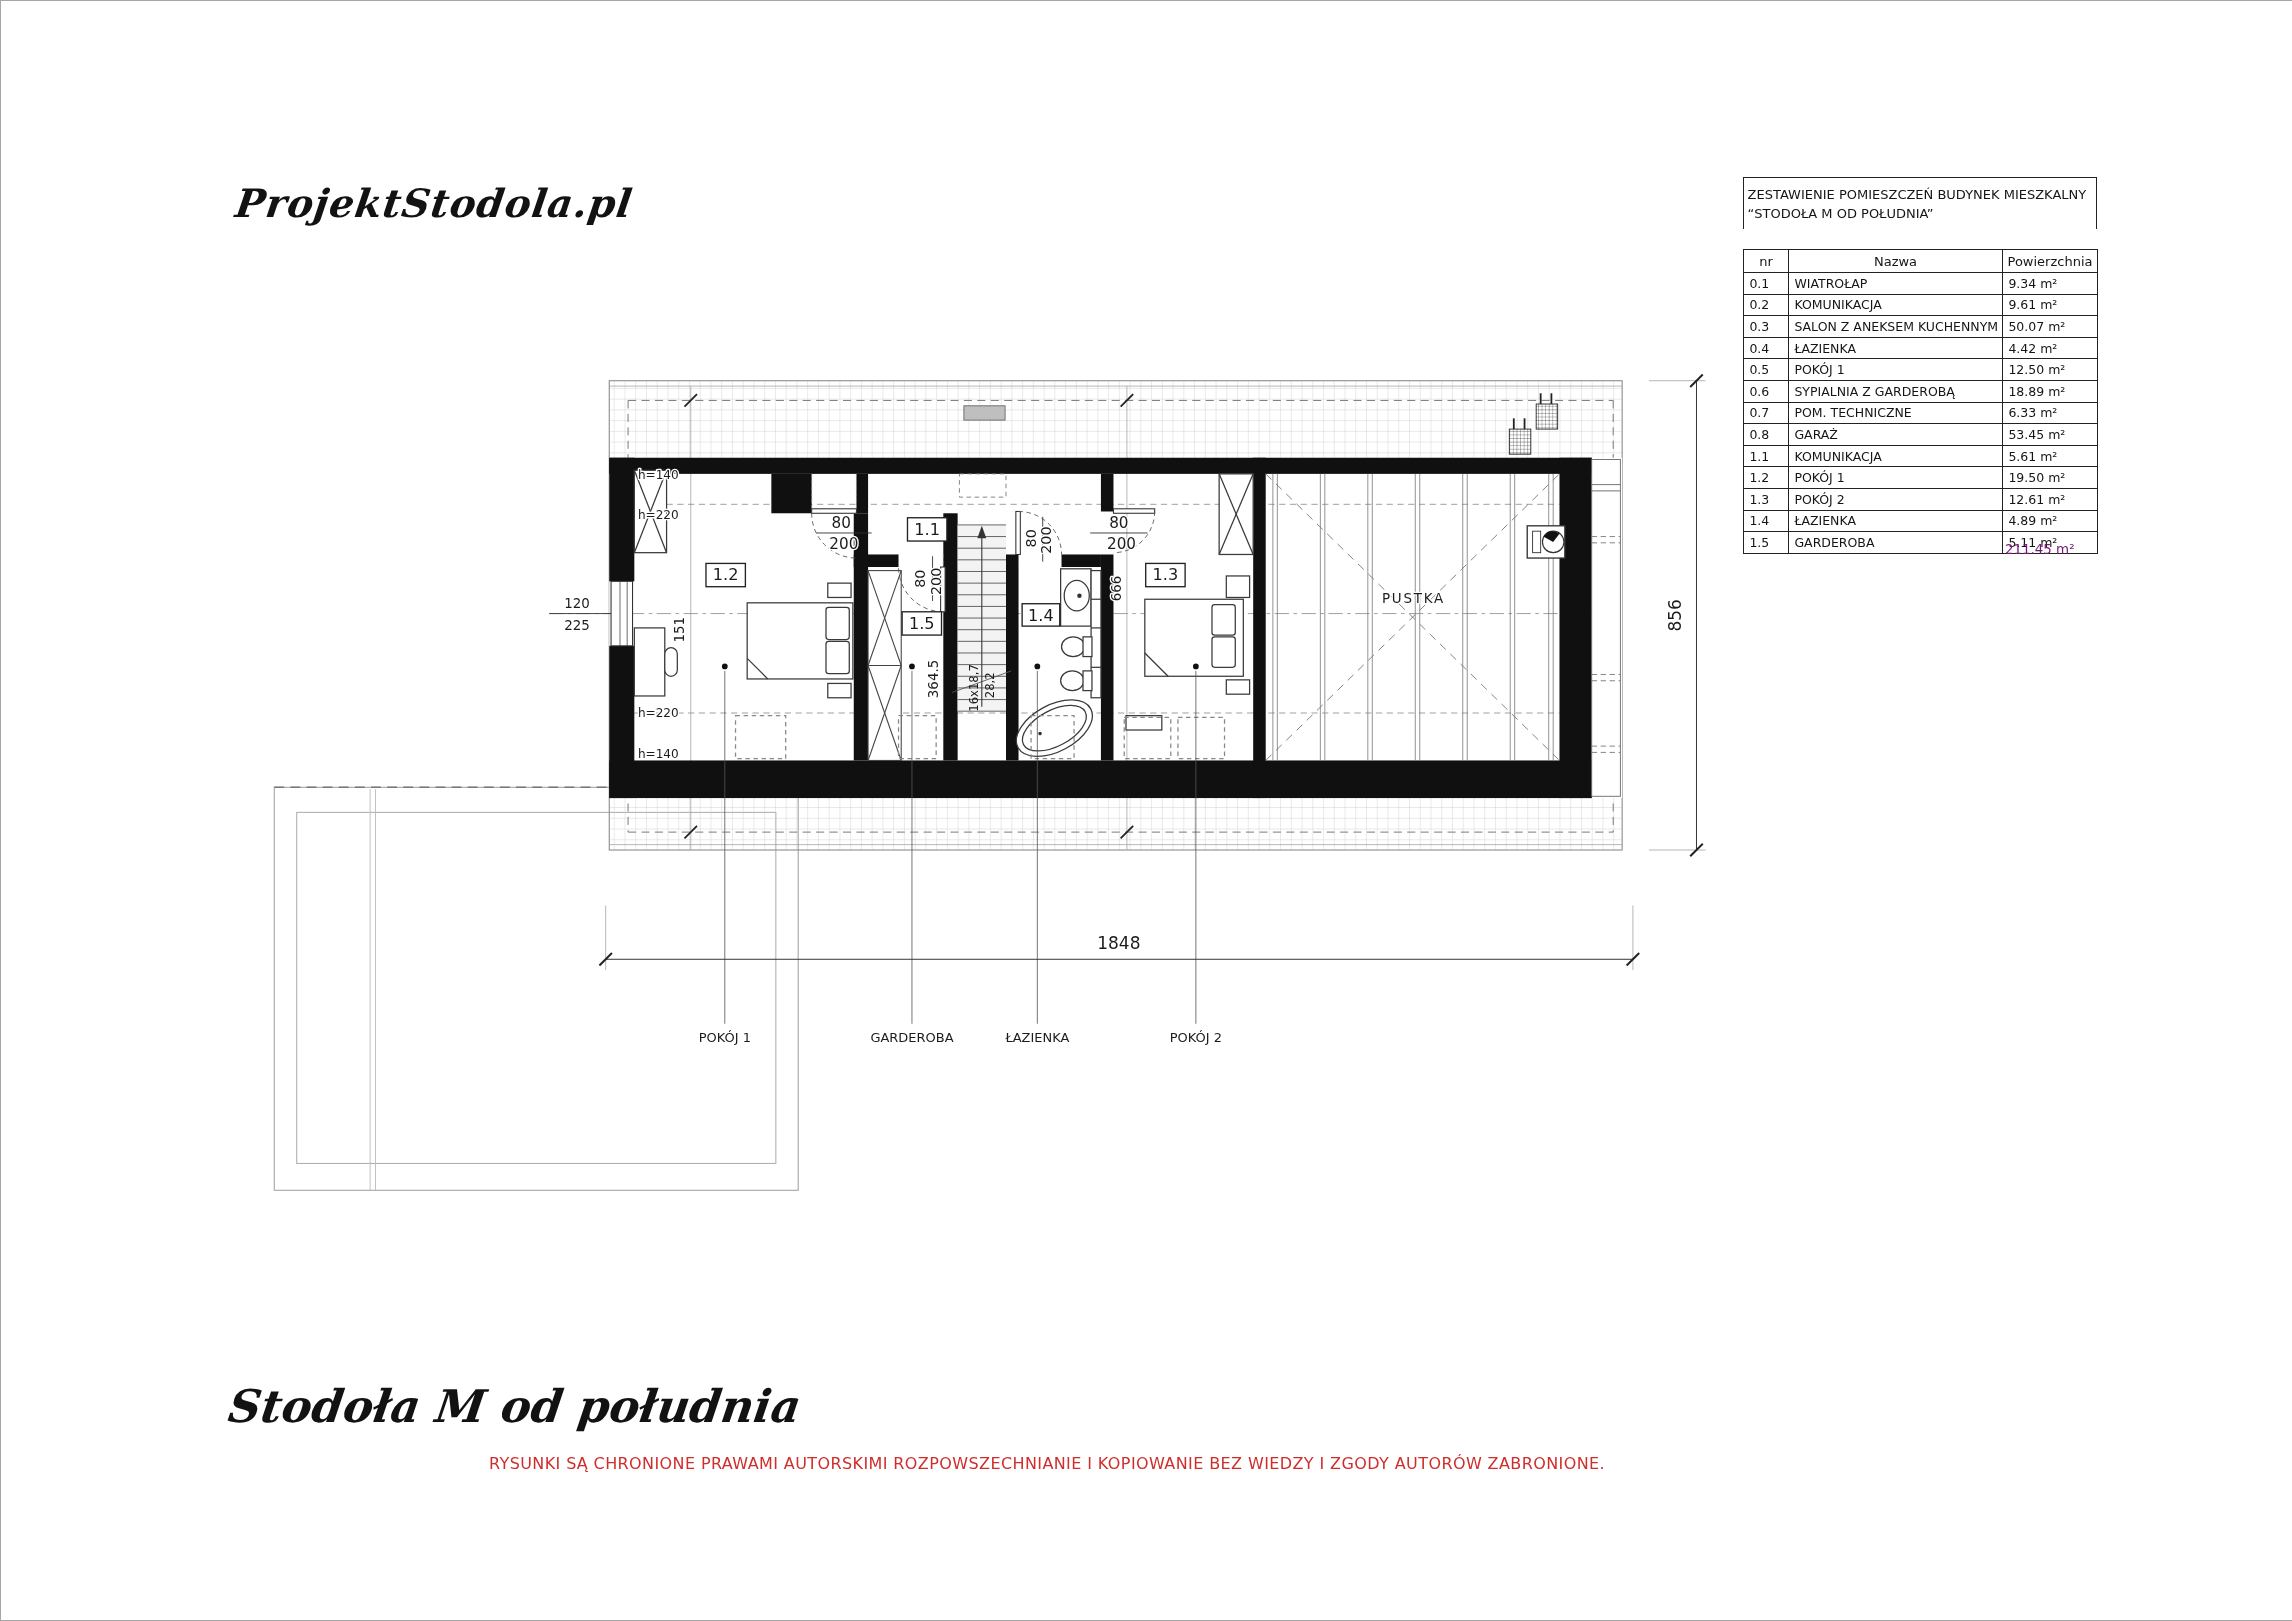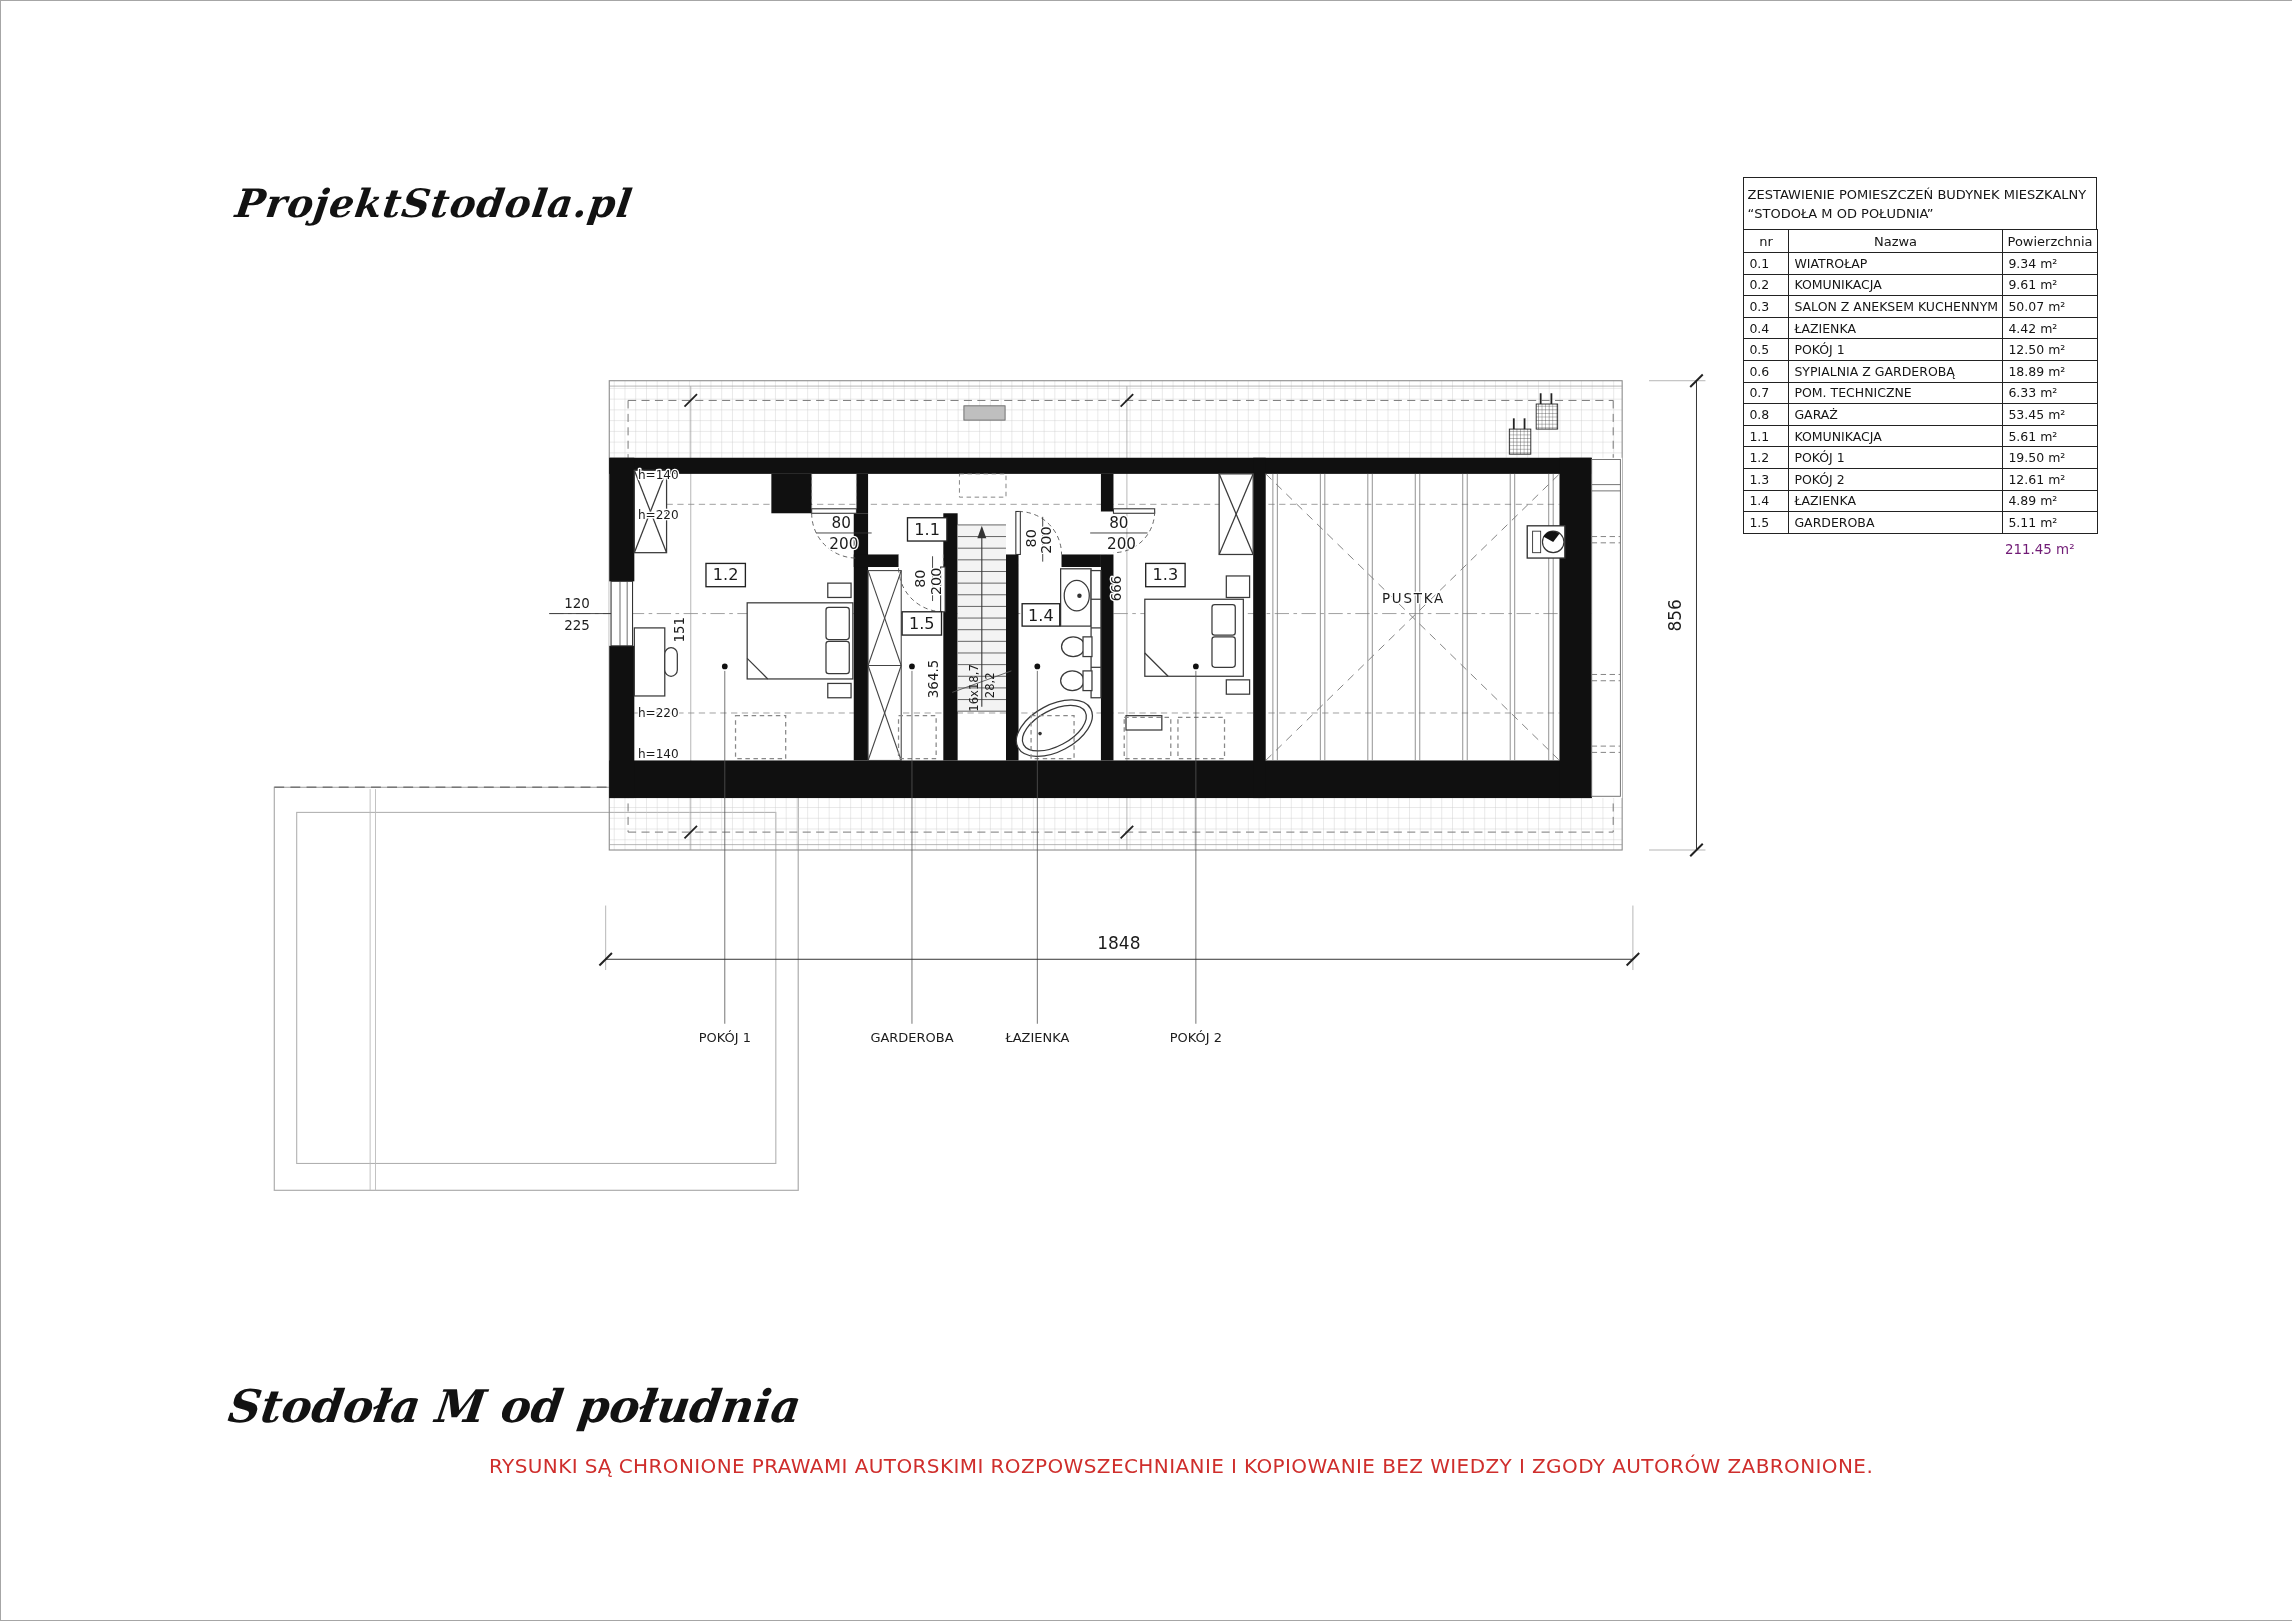--- a/index.html
+++ b/index.html
@@ -24,38 +24,39 @@
   .script-title{
     position:absolute;left:228px;top:1379px;
     font-family:"DejaVu Serif",serif;
     font-style:italic;font-weight:700;
     font-size:45px;color:#121212;
     transform:skewX(-8deg);
     white-space:nowrap;
   }
   .copyright{
     position:absolute;left:488px;top:1453px;
-    font-size:20px;color:#cf2e2c;
+    font-size:16px;color:#cf2e2c;
     letter-spacing:0.4px;
     white-space:nowrap;
   }
   
   .room-table{
     position:absolute;left:1742px;top:176px;width:354px;
     color:#151515;
   }
   .room-table .tbl-title{
     border:1.3px solid #222;
     border-bottom:none;
     padding:7.2px 3.6px 6.3px 3.6px;
     font-size:13px;line-height:19px;
   }
   .room-table table{
     border-collapse:collapse;width:100%;
     table-layout:fixed;
+    margin-top:20px;
   }
   .room-table th,.room-table td{
     border:0.9px solid #222;
     font-weight:400;
     font-size:12.5px;
     height:20.6px;
     padding:0 0 0 5.4px;
     text-align:left;
     white-space:nowrap;
     overflow:hidden;

